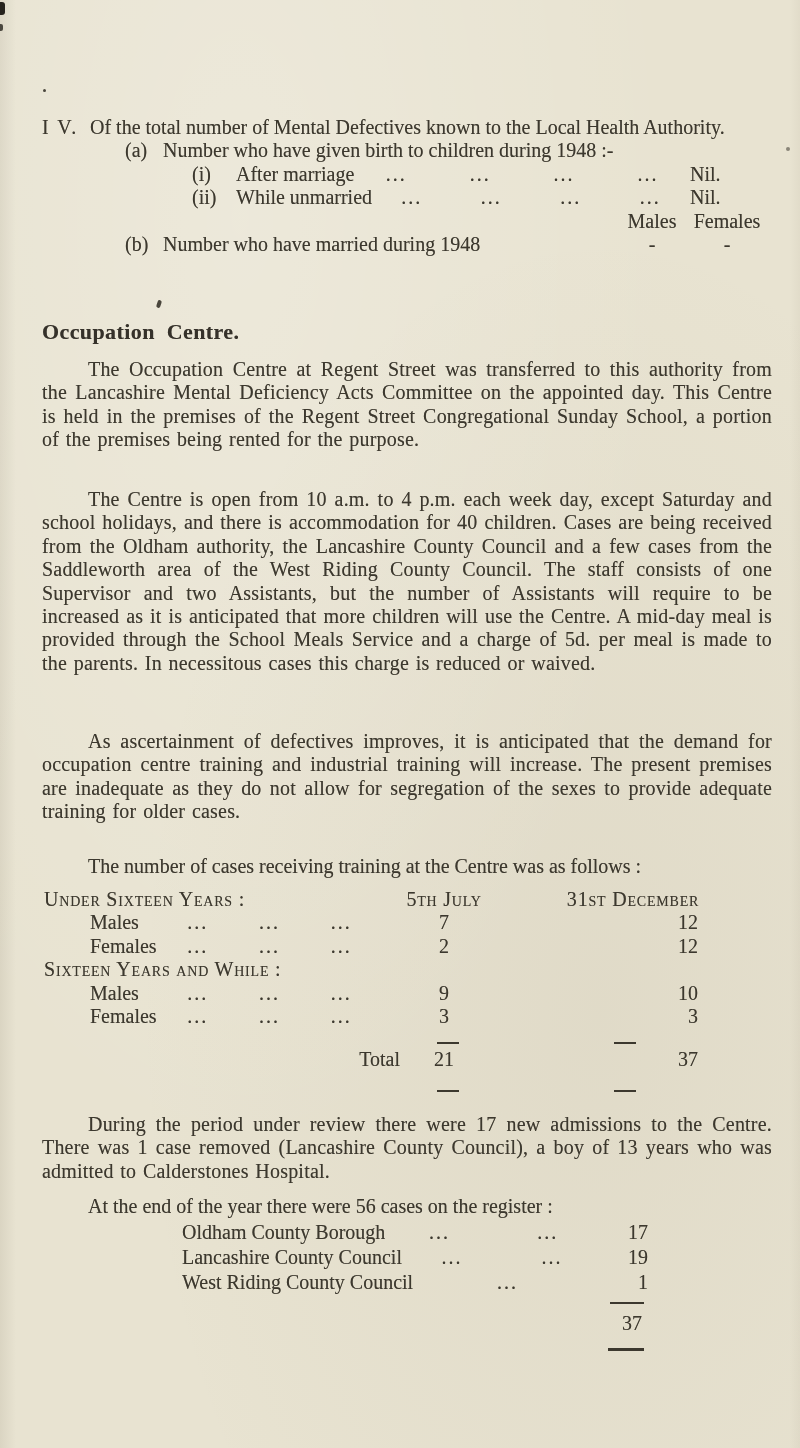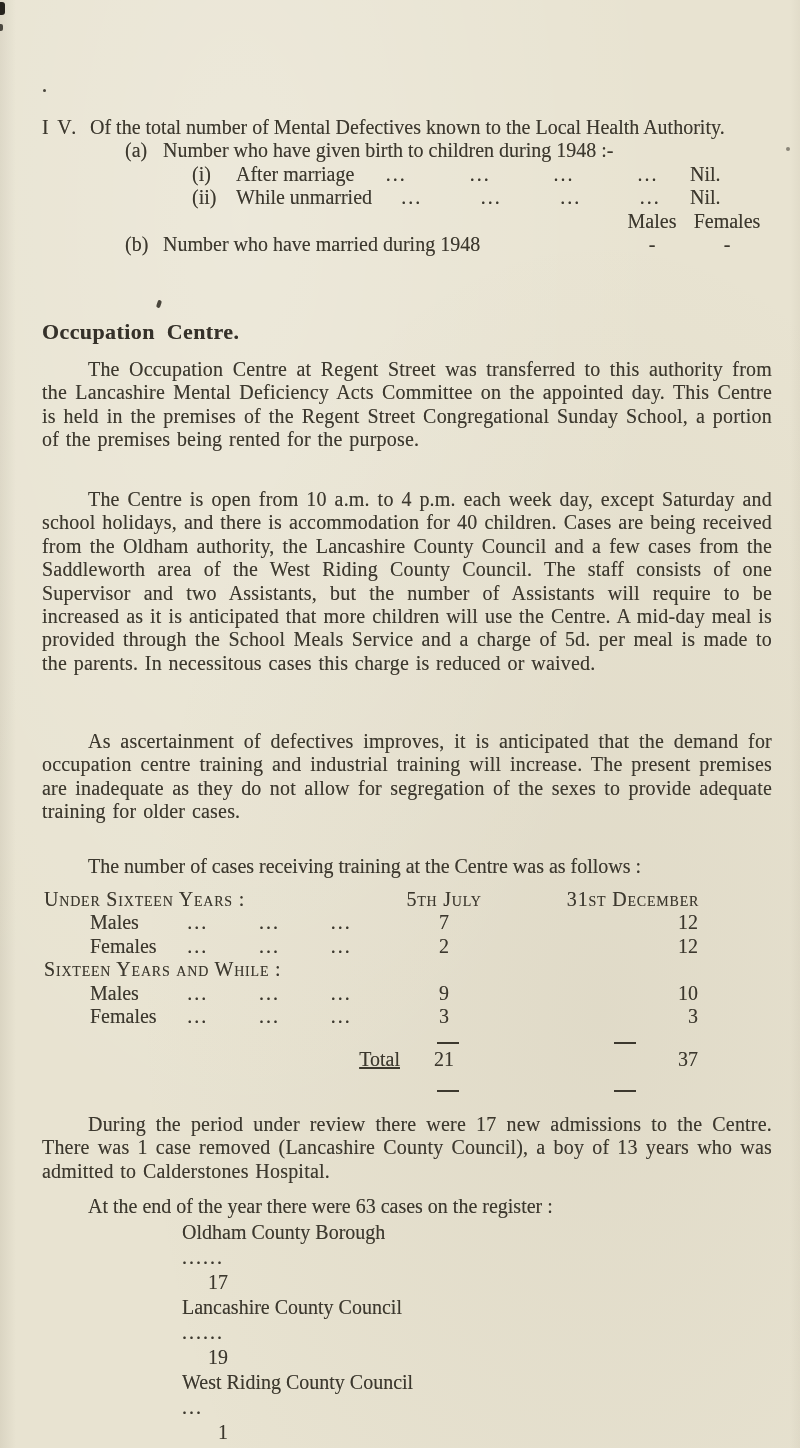--- a/index.html
+++ b/index.html
@@ -86,27 +86,27 @@
   .tv-july { left: 352px; width: 100px; }
   .tv-dec  { left: 506px; width: 150px; text-align: right; }
   .t-rule-row { position: relative; height: 20px; }
   .t-rule-row.last { height: 26px; }
   .rule { position: absolute; height: 2px; background: #3c382e; }
   .rule-july { left: 395px; width: 22px; top: 14px; }
   .rule-dec  { left: 572px; width: 22px; top: 14px; }
   .t-rule-row.last .rule-july { top: 18px; }
   .t-rule-row.last .rule-dec  { top: 18px; }
   .t-total { position: relative; height: 23.4px; }
-  .total-label { position: absolute; left: 258px; width: 100px; text-align: right; top: 0; text-decoration: underline; }
+  .total-label { position: absolute; left: 258px; width: 100px; text-align: right; top: 0; }
 
   
   .register { top: 1195px; }
   .reg-intro { text-indent: 46px; }
   .reg-list { margin-left: 140px; width: 466px; margin-top: 2px; line-height: 25px; }
-  .reg-row { display: flex; align-items: baseline; flex-direction: column; }
+  .reg-row { display: flex; align-items: baseline; }
   .reg-label { flex: none; }
   .reg-val { flex: none; width: 46px; text-align: right; }
   .reg-rule-row { position: relative; height: 16px; }
   .reg-rule { position: absolute; right: 4px; top: 7px; width: 34px; height: 2px; background: #3c382e; }
   .reg-rule-row.last { height: 20px; }
   .reg-rule-row.last .reg-rule { top: 12px; width: 36px; height: 3px; }
   .reg-total { text-align: right; padding-right: 6px; line-height: 25px; }
 </style>
 </head>
 <body>
@@ -230,21 +230,21 @@
     </div>
     <div class="t-rule-row last">
       <span class="rule rule-july"></span>
       <span class="rule rule-dec"></span>
     </div>
   </div>
 
   <div class="abs para p5">During the period under review there were 17 new admissions to the Centre. There was 1 case removed (Lancashire County Council), a boy of 13 years who was admitted to Calderstones Hospital.</div>
 
   <div class="abs register">
-    <div class="reg-intro">At the end of the year there were 63 cases on the register :</div>
+    <div class="reg-intro">At the end of the year there were 56 cases on the register :</div>
     <div class="reg-list">
       <div class="reg-row">
         <span class="reg-label">Oldham County Borough</span>
         <span class="dots">
           <span>...</span>
           <span>...</span>
         </span>
         <span class="reg-val">17</span>
       </div>
       <div class="reg-row">

